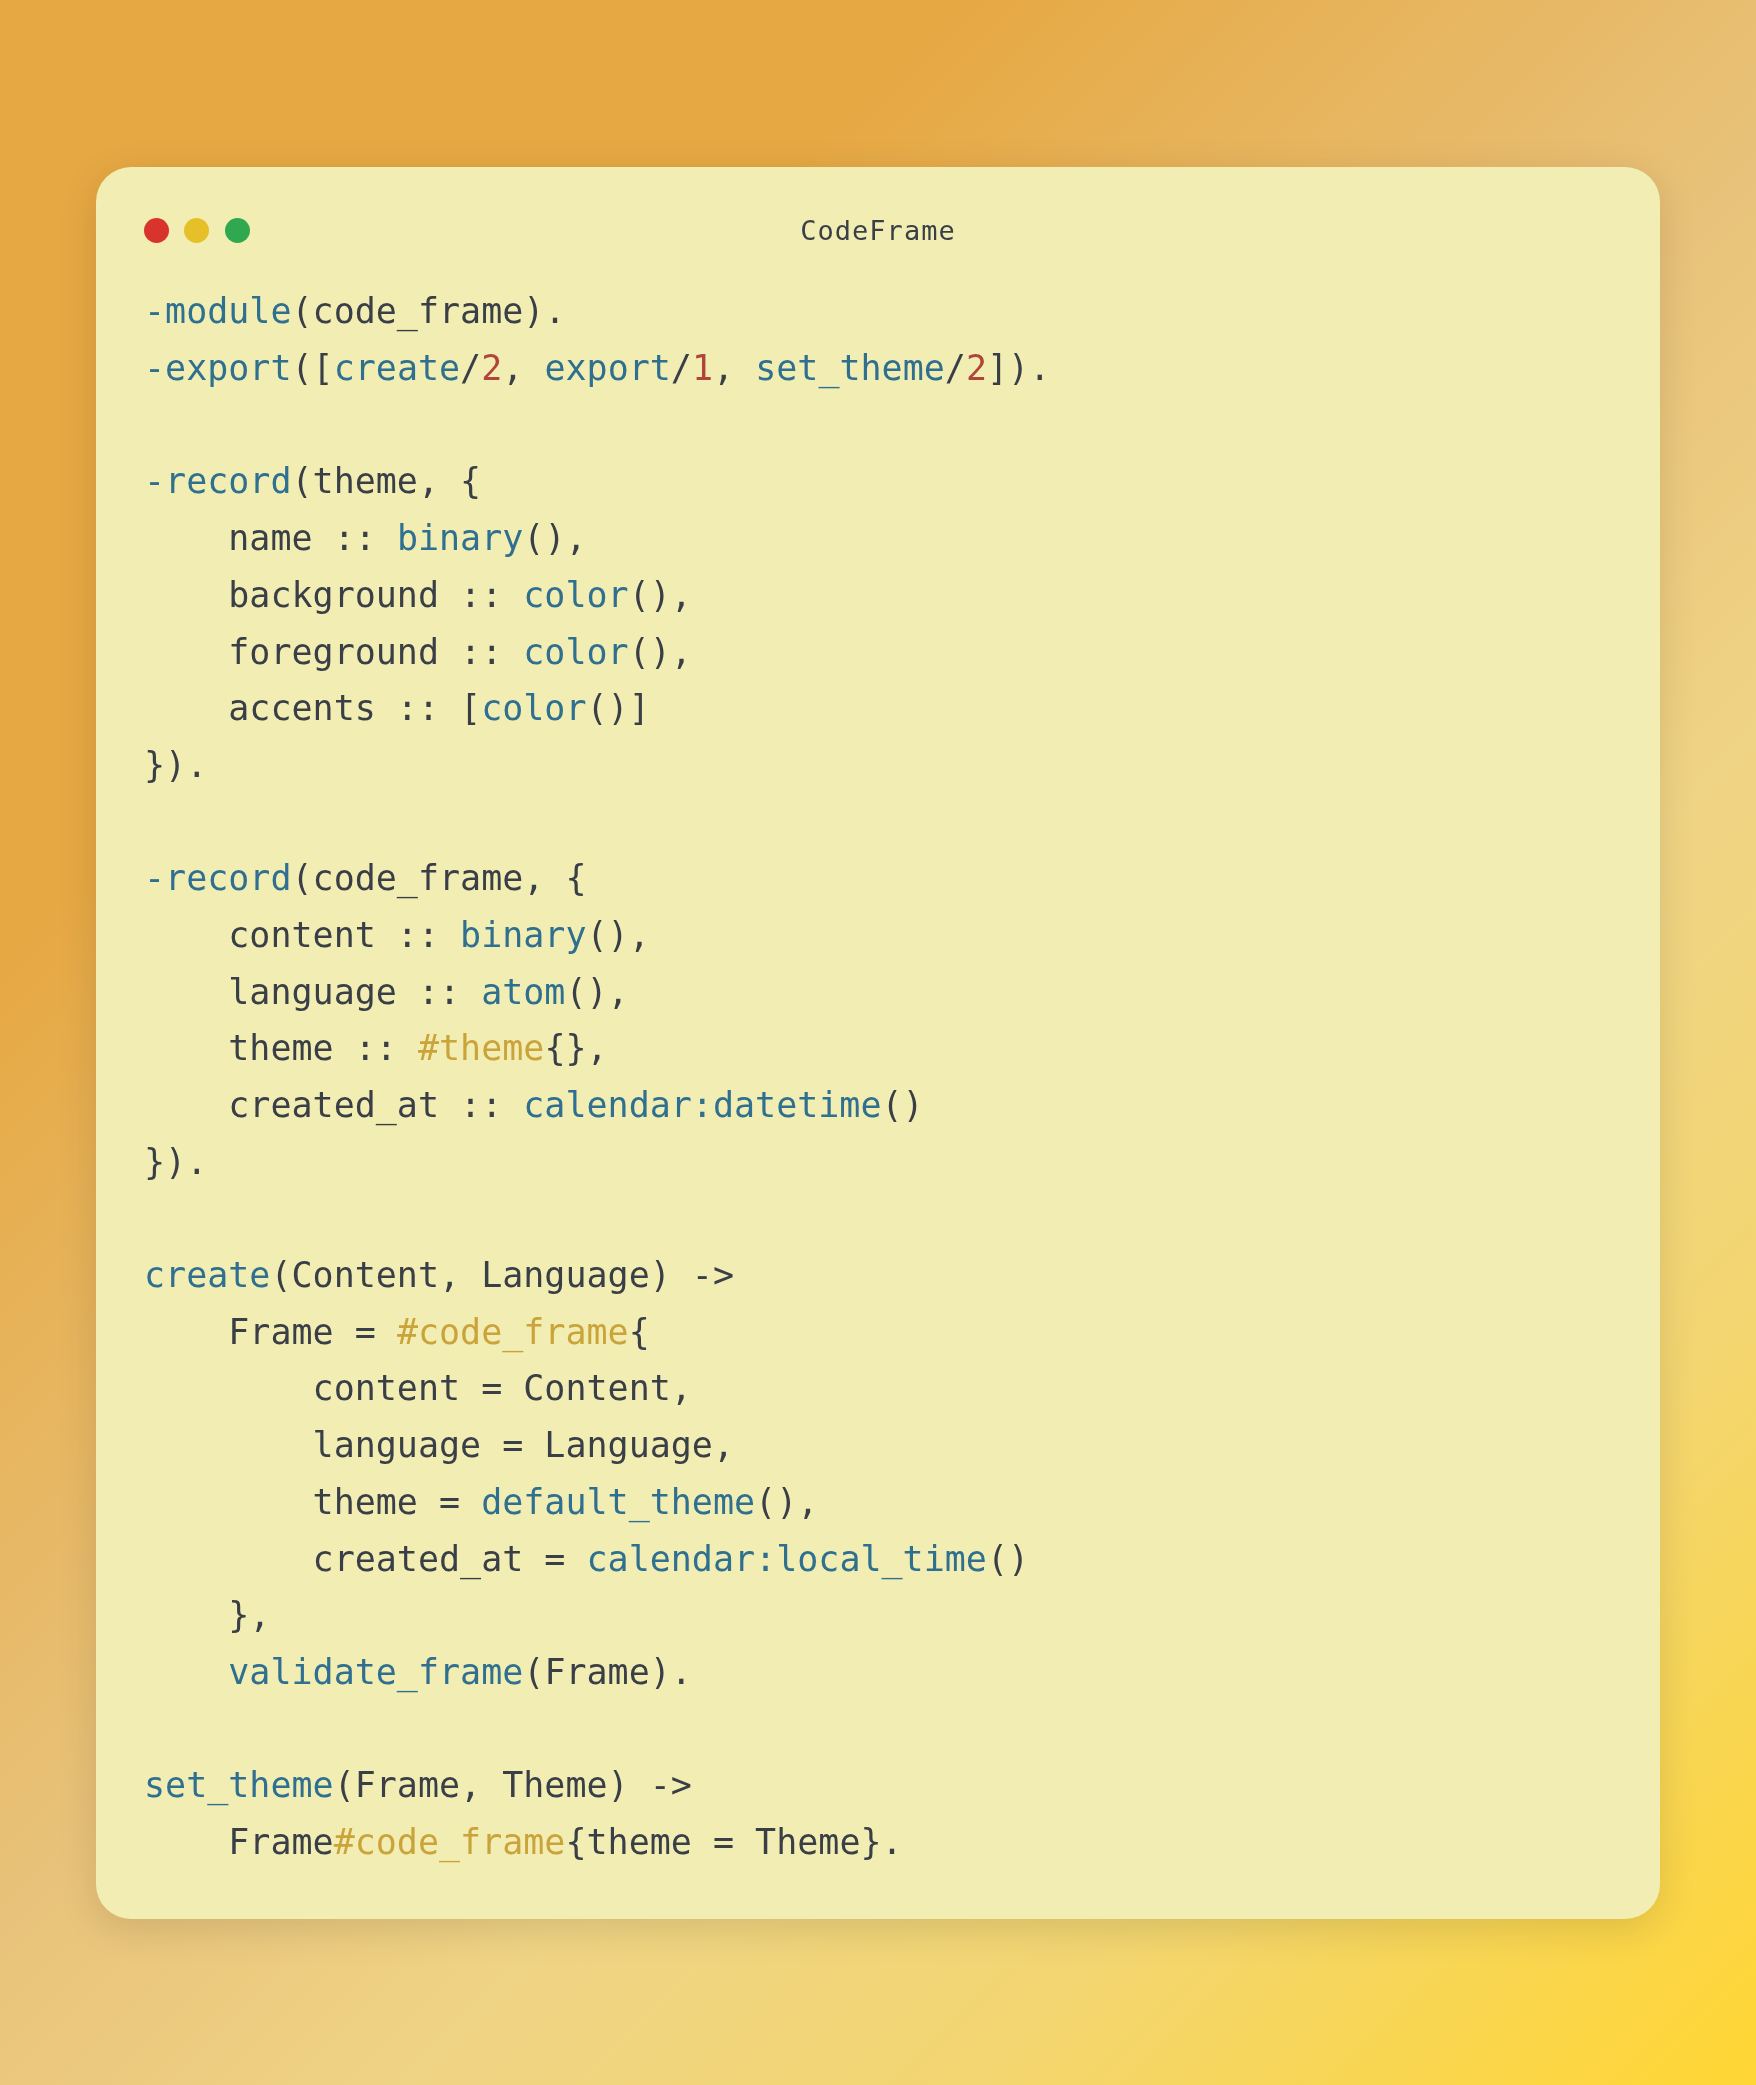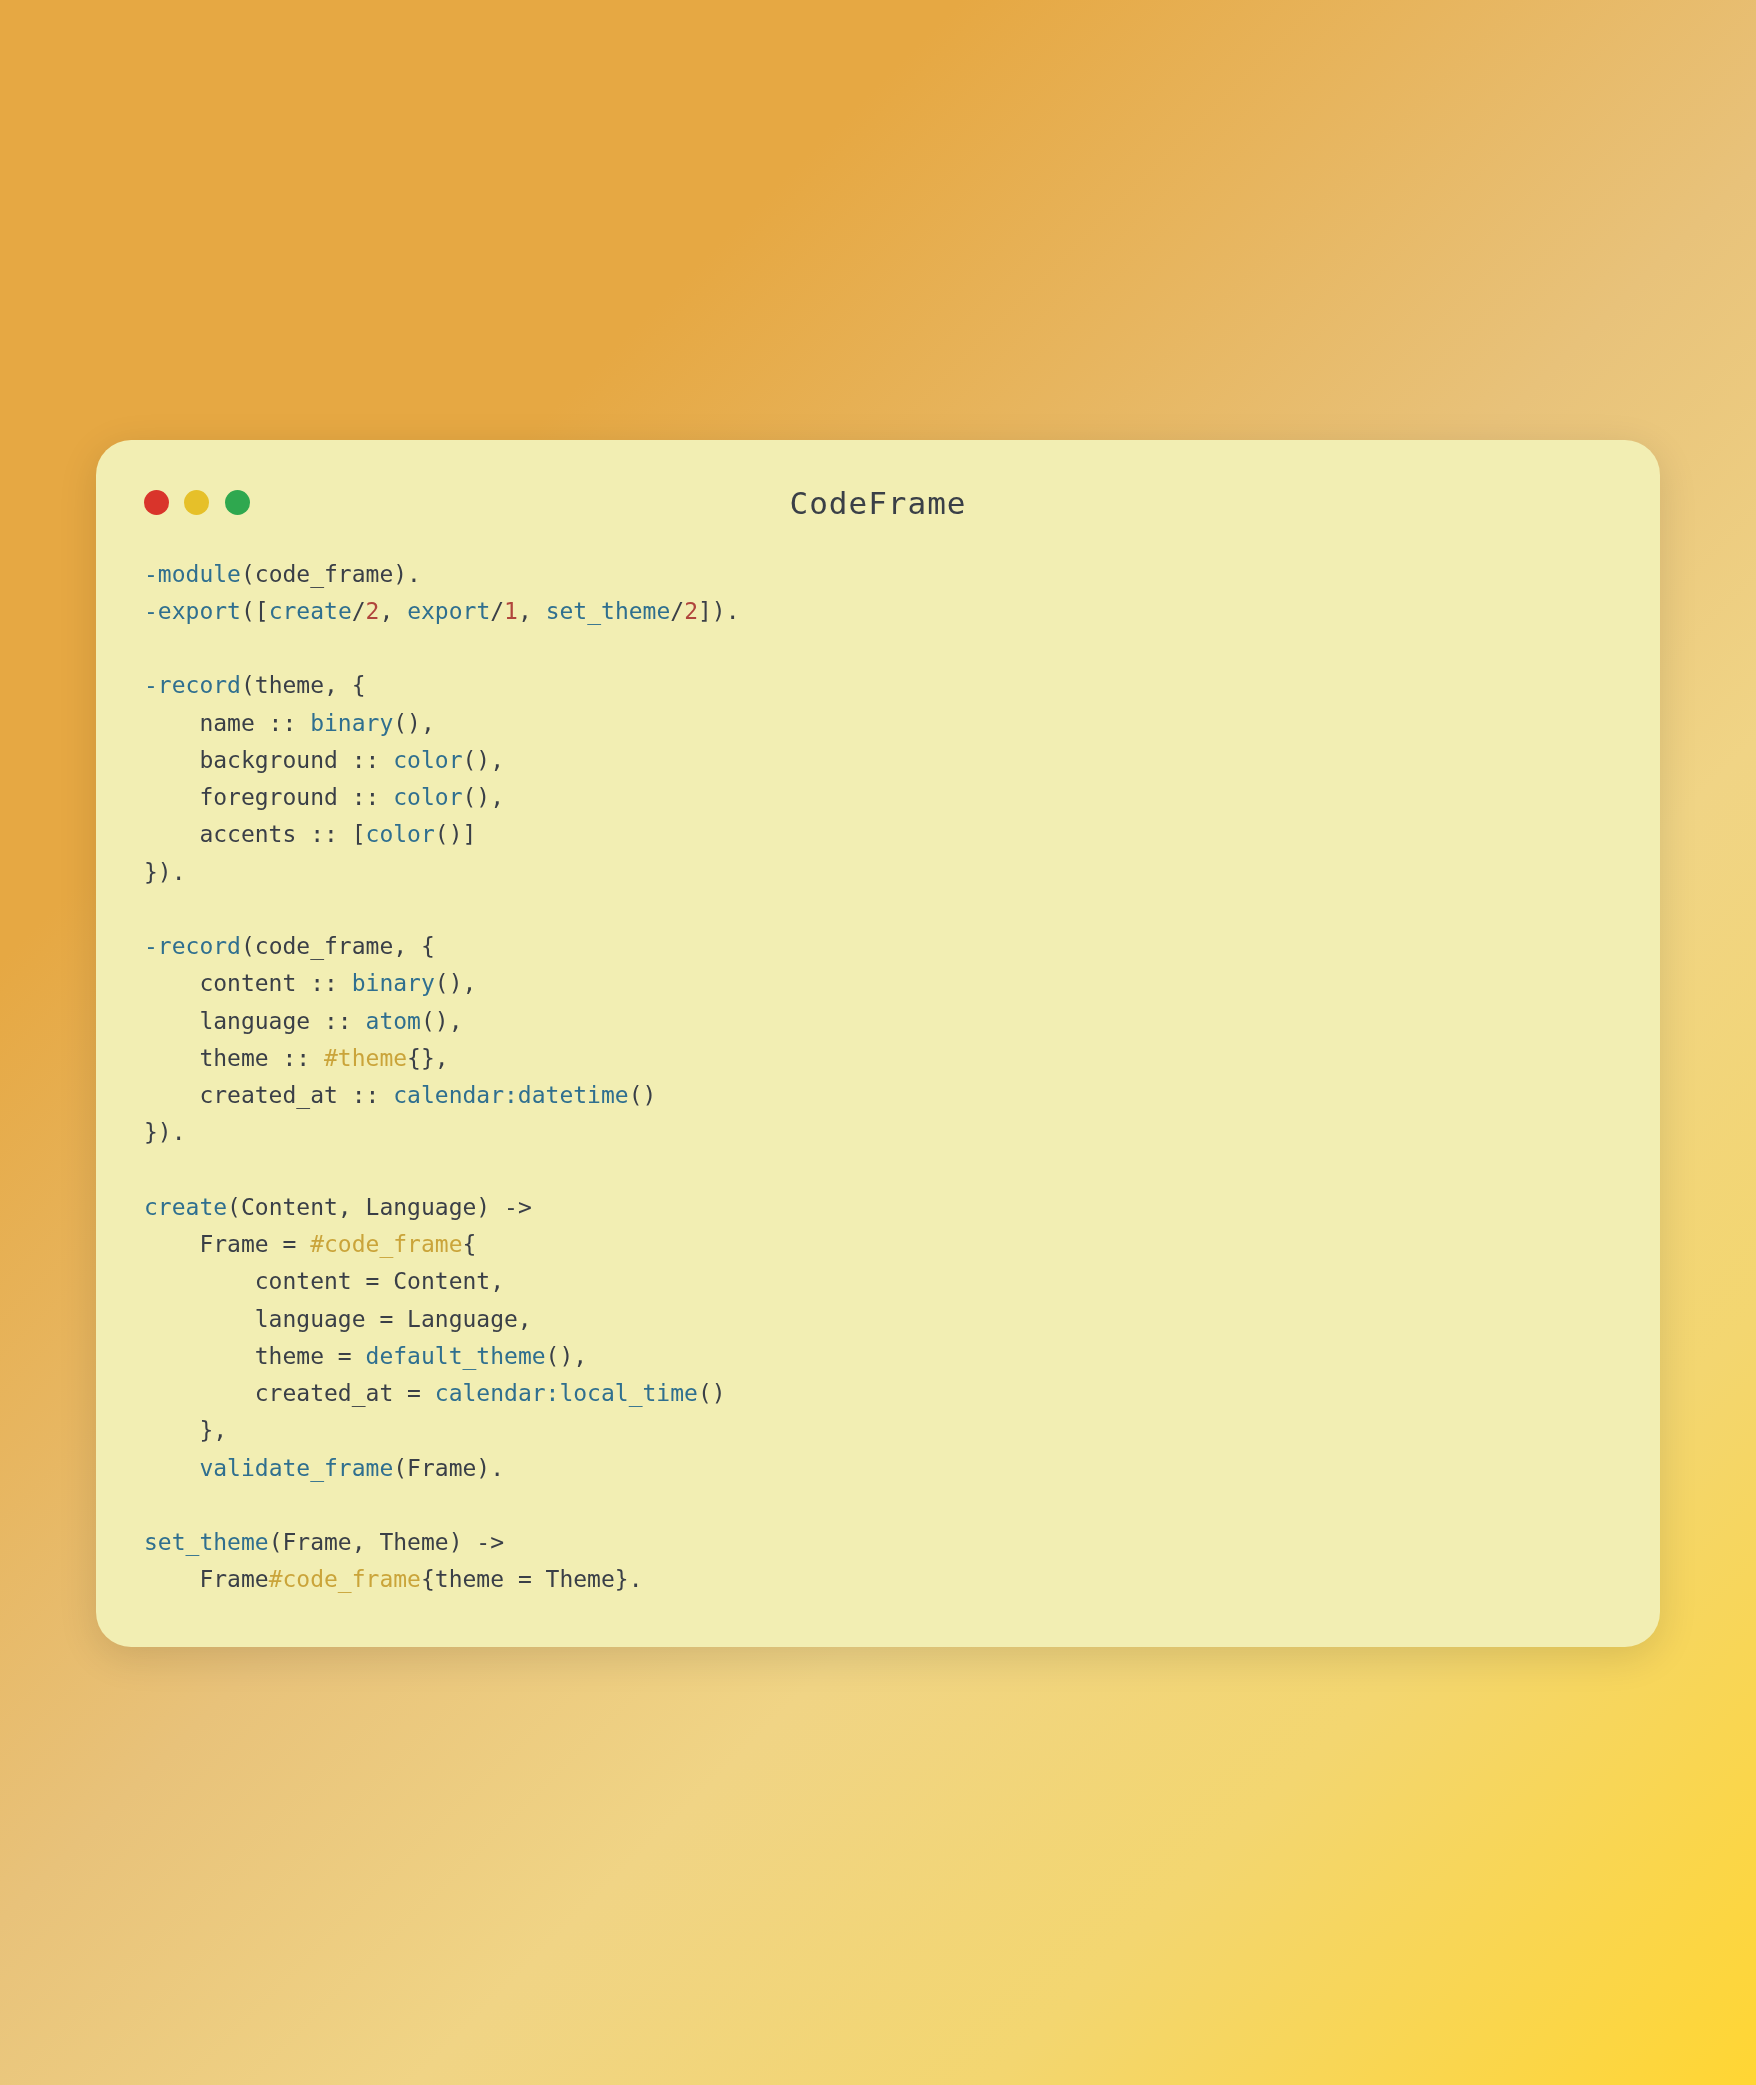--- a/index.html
+++ b/index.html
@@ -37,28 +37,28 @@
     height: 25px;
     border-radius: 50%;
   }
   .dot.red { background: #d9342b; }
   .dot.yellow { background: #e6c029; }
   .dot.green { background: #2fa84f; }
   .window-title {
     position: absolute;
     left: 0; right: 0;
     text-align: center;
-    font-size: 31px;
+    font-size: 27px;
     color: #3a3f47;
     letter-spacing: 1px;
     pointer-events: none;
   }
   pre.code {
     font-family: inherit;
-    font-size: 23px;
+    font-size: 35px;
     line-height: 1.62;
     color: #3a3f47;
     white-space: pre;
   }
   .kw  { color: #2f6f8f; }   
   .fn  { color: #2f6f8f; }   
   .num { color: #b0453c; }   
   .rec { color: #caa43a; }   
   .typ { color: #2f6f8f; }   
   .plain { color: #3a3f47; }

